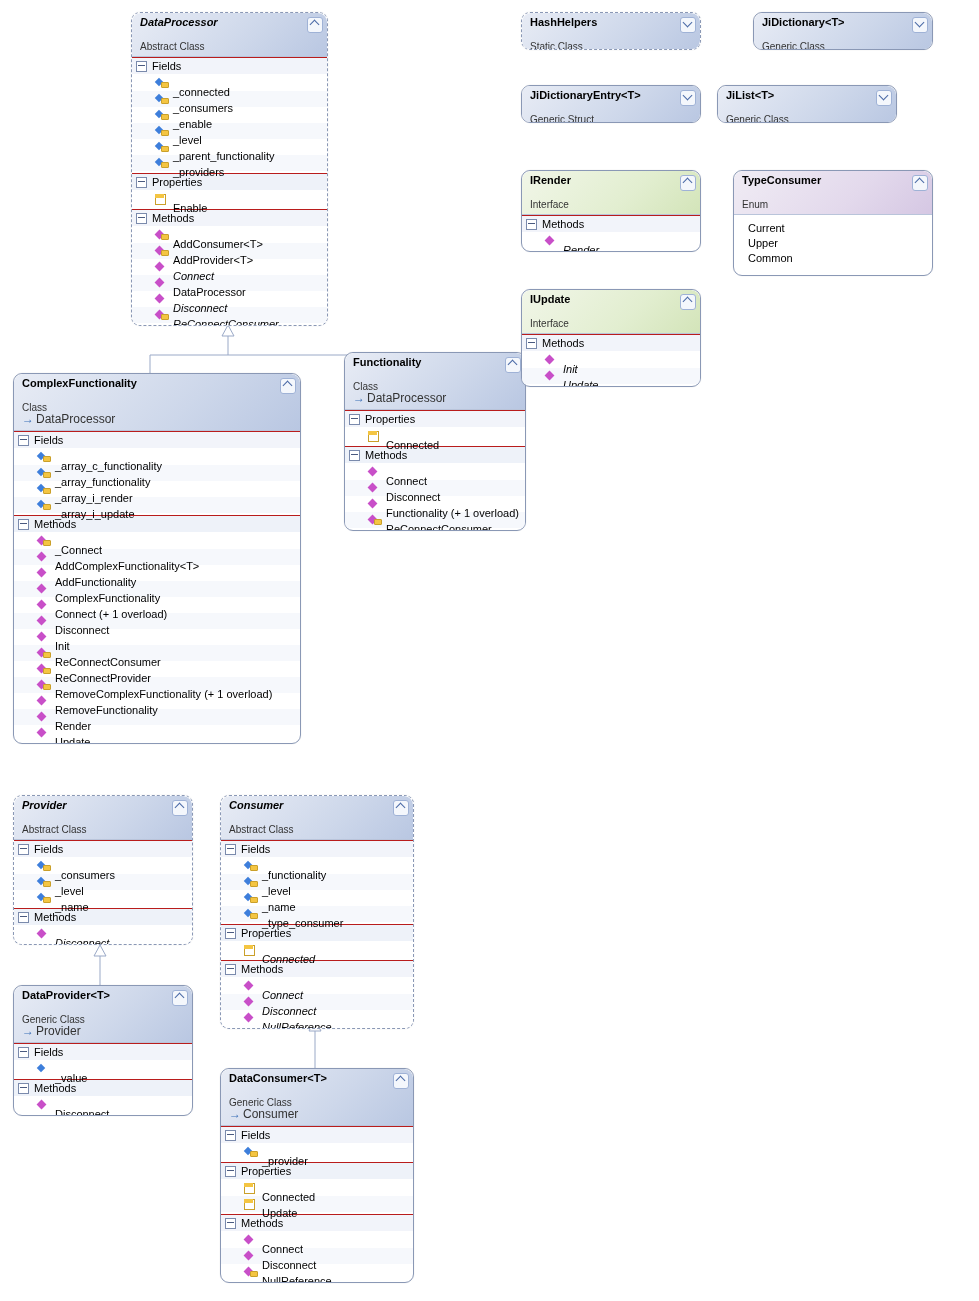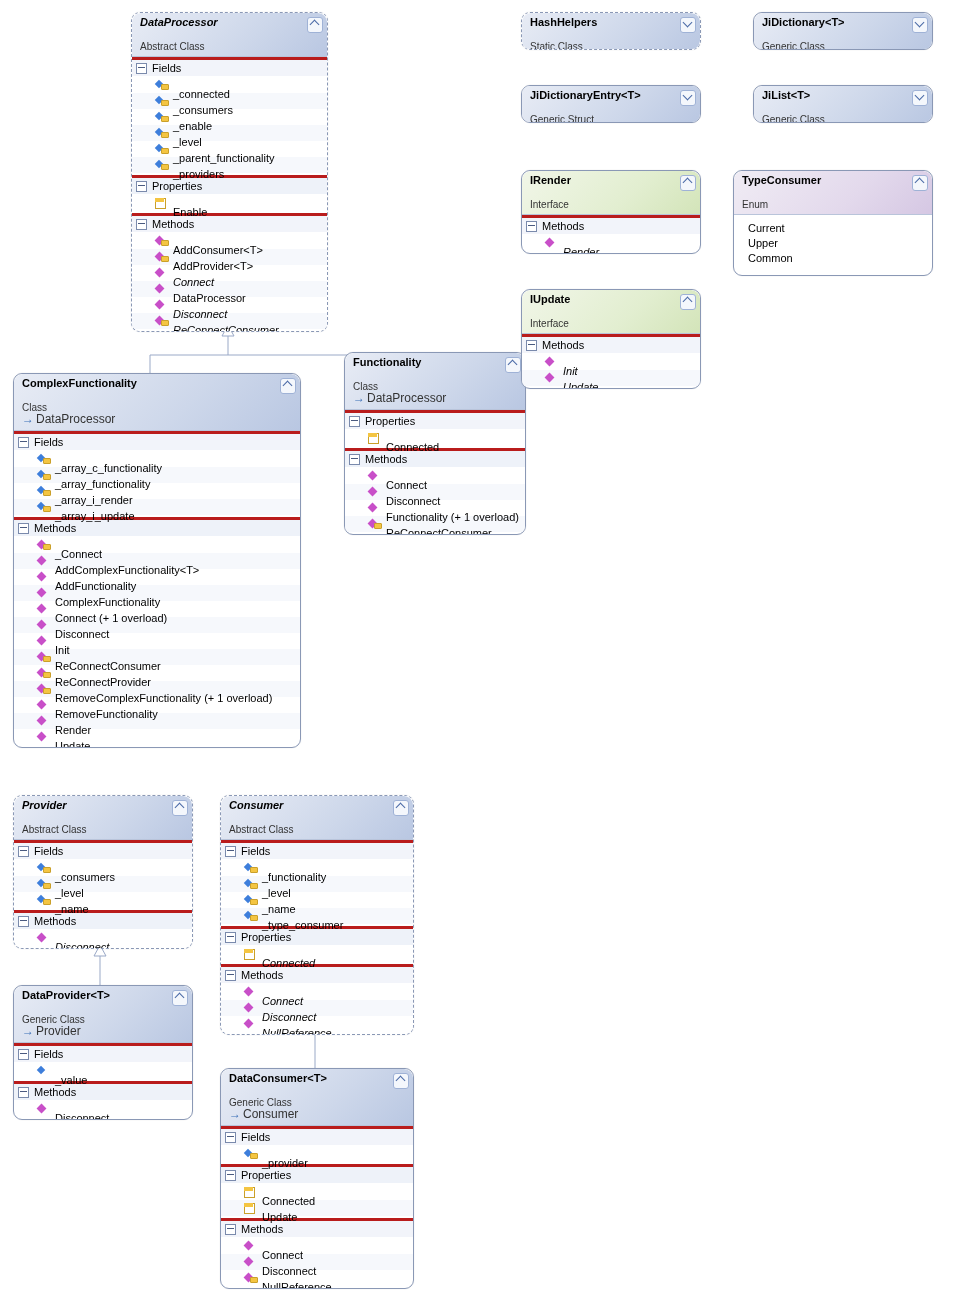--- a/index.html
+++ b/index.html
@@ -10,21 +10,21 @@
   .hdr.green{background:linear-gradient(135deg,#f1f6e8 0%,#e2eed0 60%,#d3e4b9 100%);}
   .hdr.purple{background:linear-gradient(135deg,#f0ecf4 0%,#e3d9ec 60%,#d5c7e3 100%);}
   .title{font-weight:bold;font-style:italic;line-height:1.1;}
   .title.plain{font-style:normal;}
   .subtitle{font-size:10px;color:#333;line-height:1.1;margin-top:13px;}
   .baselink{font-size:12px;color:#333;line-height:1.1;}
   .baselink .arrow{color:#3a6fb7;margin-right:2px;}
   .chev{position:absolute;top:4px;right:4px;width:14px;height:14px;border:1px solid #9fb2d6;border-radius:3px;background:#f4f7fc;cursor:pointer;}
   .chev::before{content:"";position:absolute;left:3px;top:3px;width:6px;height:6px;border-left:1.5px solid #4a6aa6;border-top:1.5px solid #4a6aa6;transform:rotate(45deg);}
   .chev.down::before{transform:rotate(225deg);top:1px;}
-  .section{border-top:3px solid #b91c1c;}
+  .section{border-top:1px solid #b91c1c;}
   .secthdr{background:#f2f4fa;padding:2px 4px 2px 4px;font-size:11px;display:flex;align-items:center;}
   .secthdr.alt{background:#eef2f9;}
   .toggle{width:9px;height:9px;border:1px solid #7a8aac;background:#fff;margin-right:5px;position:relative;flex:0 0 auto;}
   .toggle::before{content:"";position:absolute;left:1px;right:1px;top:3px;height:1px;background:#4a5a80;}
   .members{padding:1px 0 2px 0;}
   .row{display:flex;align-items:center;padding:0 4px 0 22px;height:16px;white-space:nowrap;}
   .row.alt{background:#f6f8fc;}
   .ico{width:14px;height:12px;margin-right:5px;position:relative;flex:0 0 auto;}
   
   .ico.field::before{content:"";position:absolute;left:2px;top:2px;width:6px;height:6px;background:#3d7edb;transform:rotate(45deg);}
@@ -510,21 +510,21 @@
 </div>
 
 <div class="box" style="left:521px;top:85px;width:178px;height:36px">
   <div class="hdr" style="border-radius:3px;border-bottom:none;height:30px">
     <div class="title plain">JiDictionaryEntry&lt;T&gt;</div>
     <div class="subtitle">Generic Struct</div>
     <div class="chev down"></div>
   </div>
 </div>
 
-<div class="box" style="left:753px;top:85px;width:178px;height:36px">
+<div class="box" style="left:717px;top:85px;width:178px;height:36px">
   <div class="hdr" style="border-radius:9px;border-bottom:none;height:30px">
     <div class="title plain">JiList&lt;T&gt;</div>
     <div class="subtitle">Generic Class</div>
     <div class="chev down"></div>
   </div>
 </div>
 
 <div class="box" style="left:521px;top:170px;width:178px">
   <div class="hdr green">
     <div class="title plain">IRender</div>

